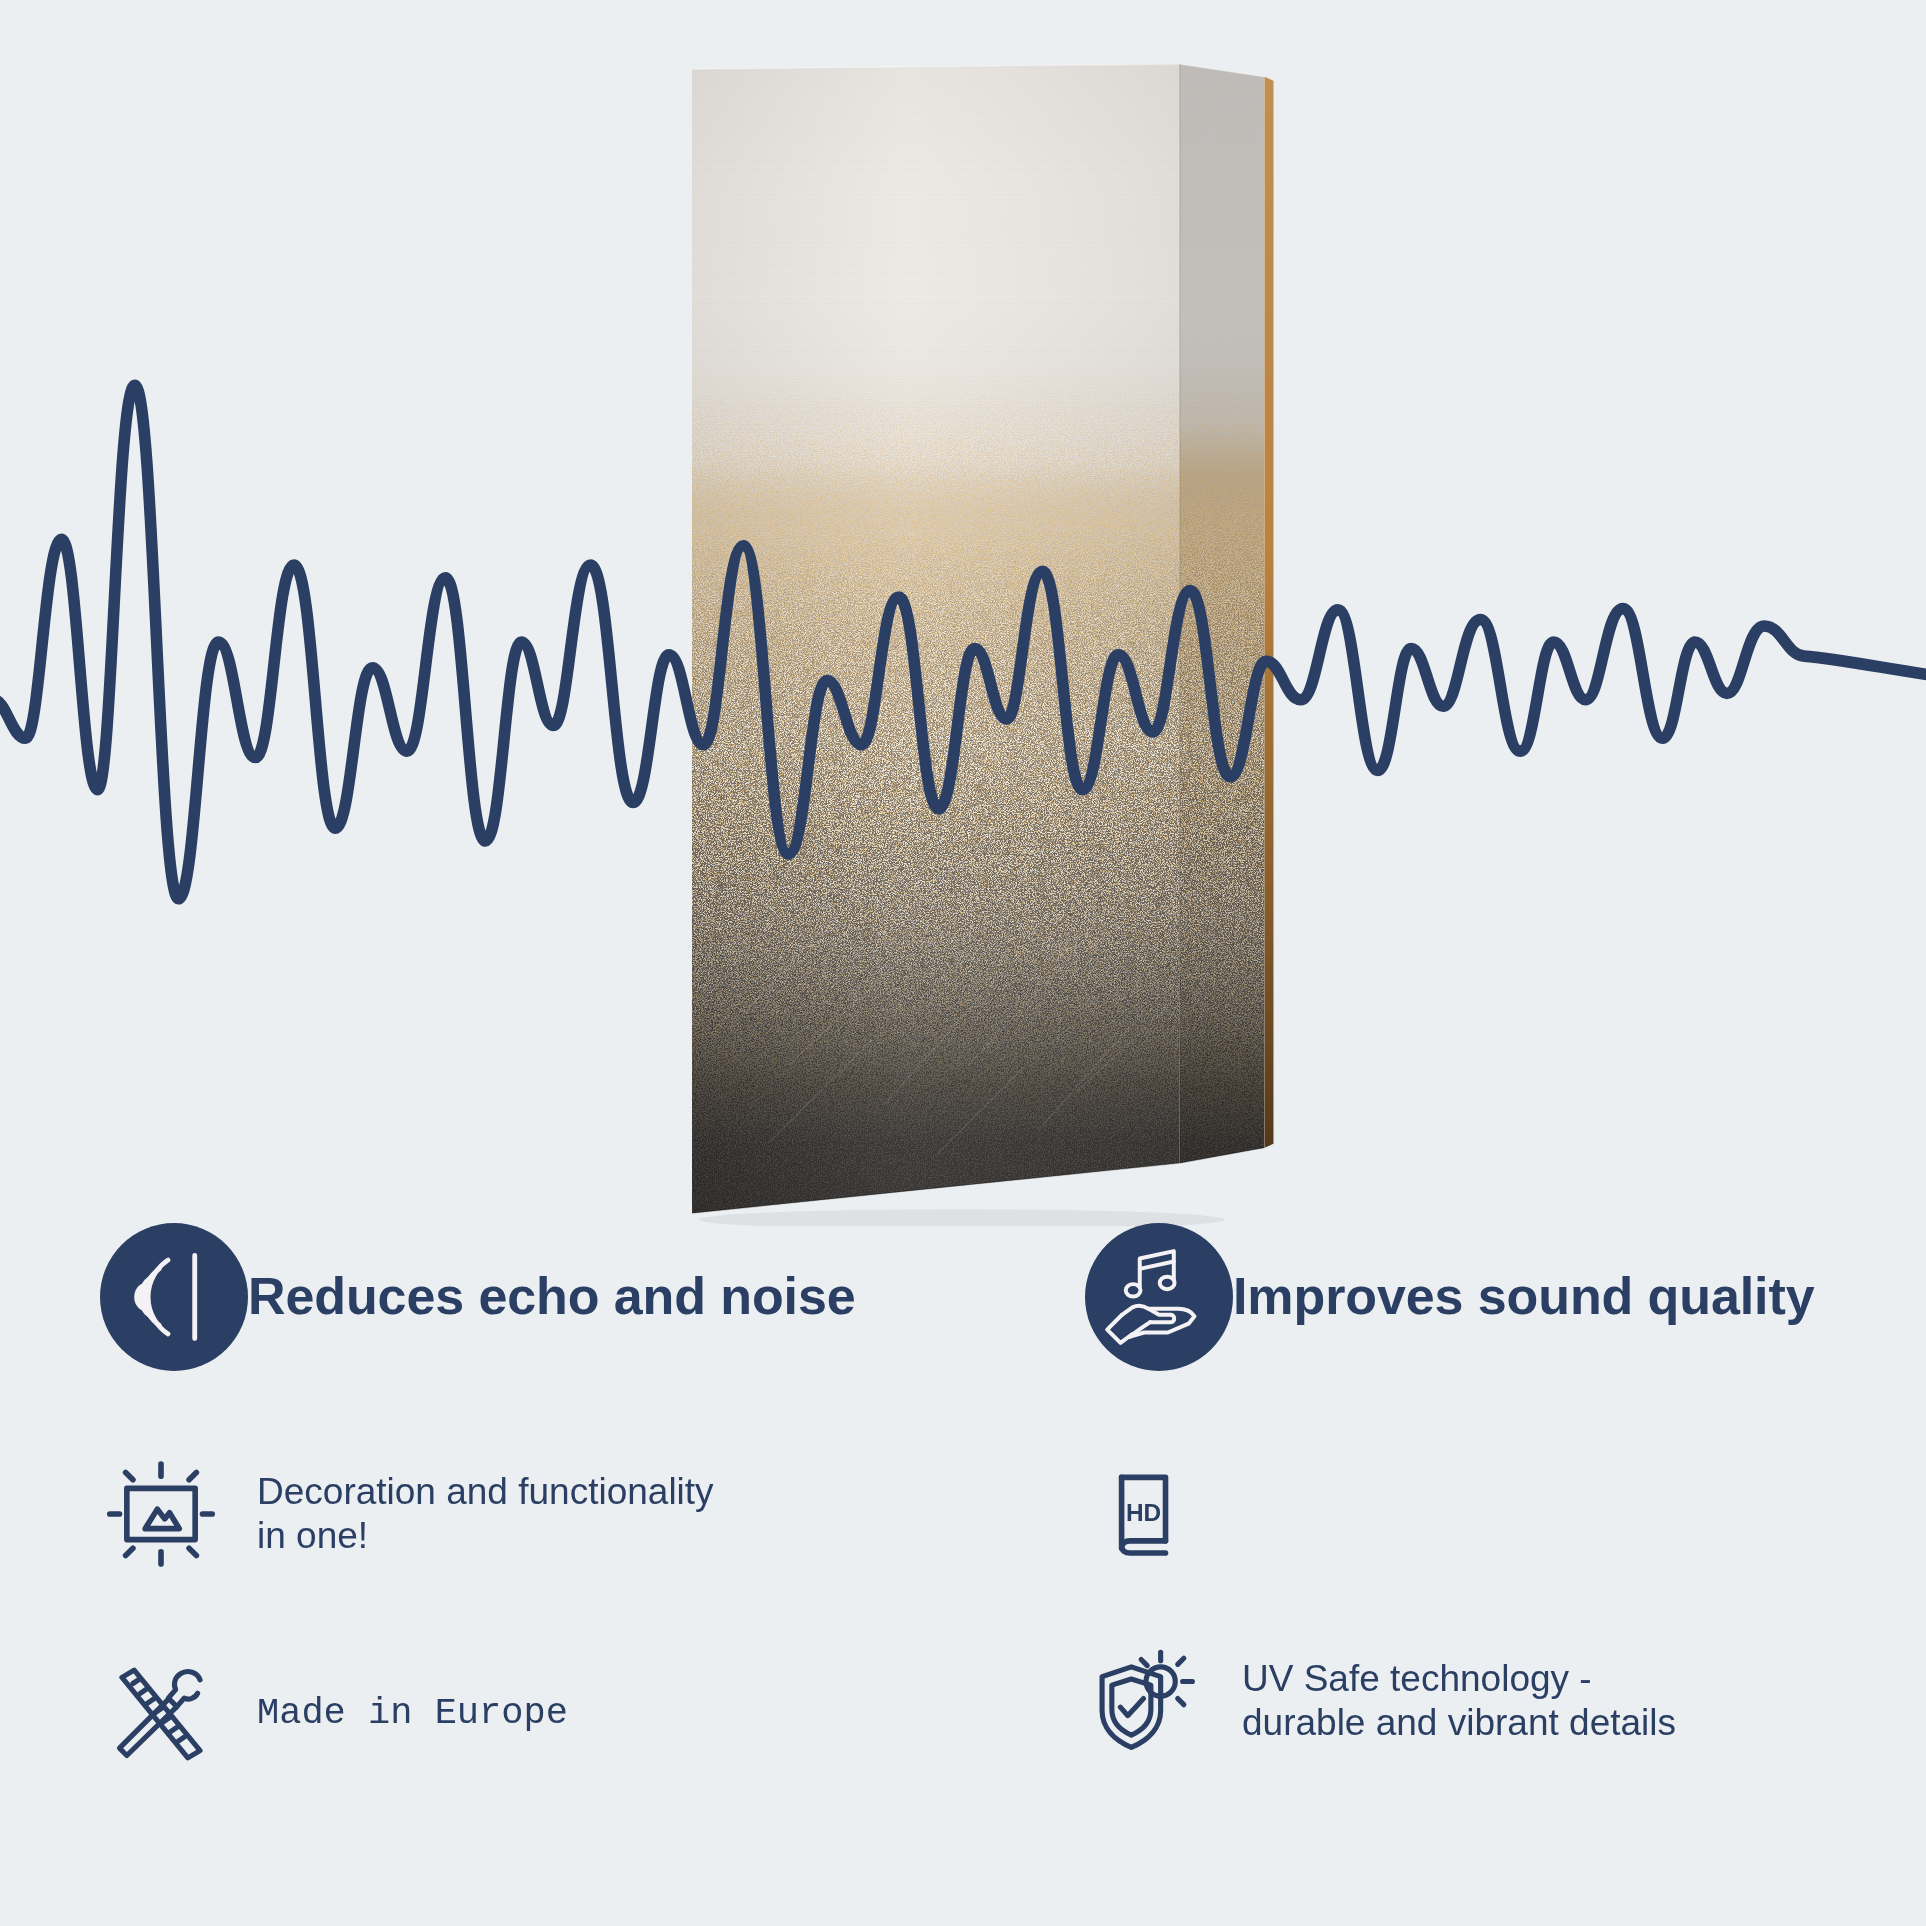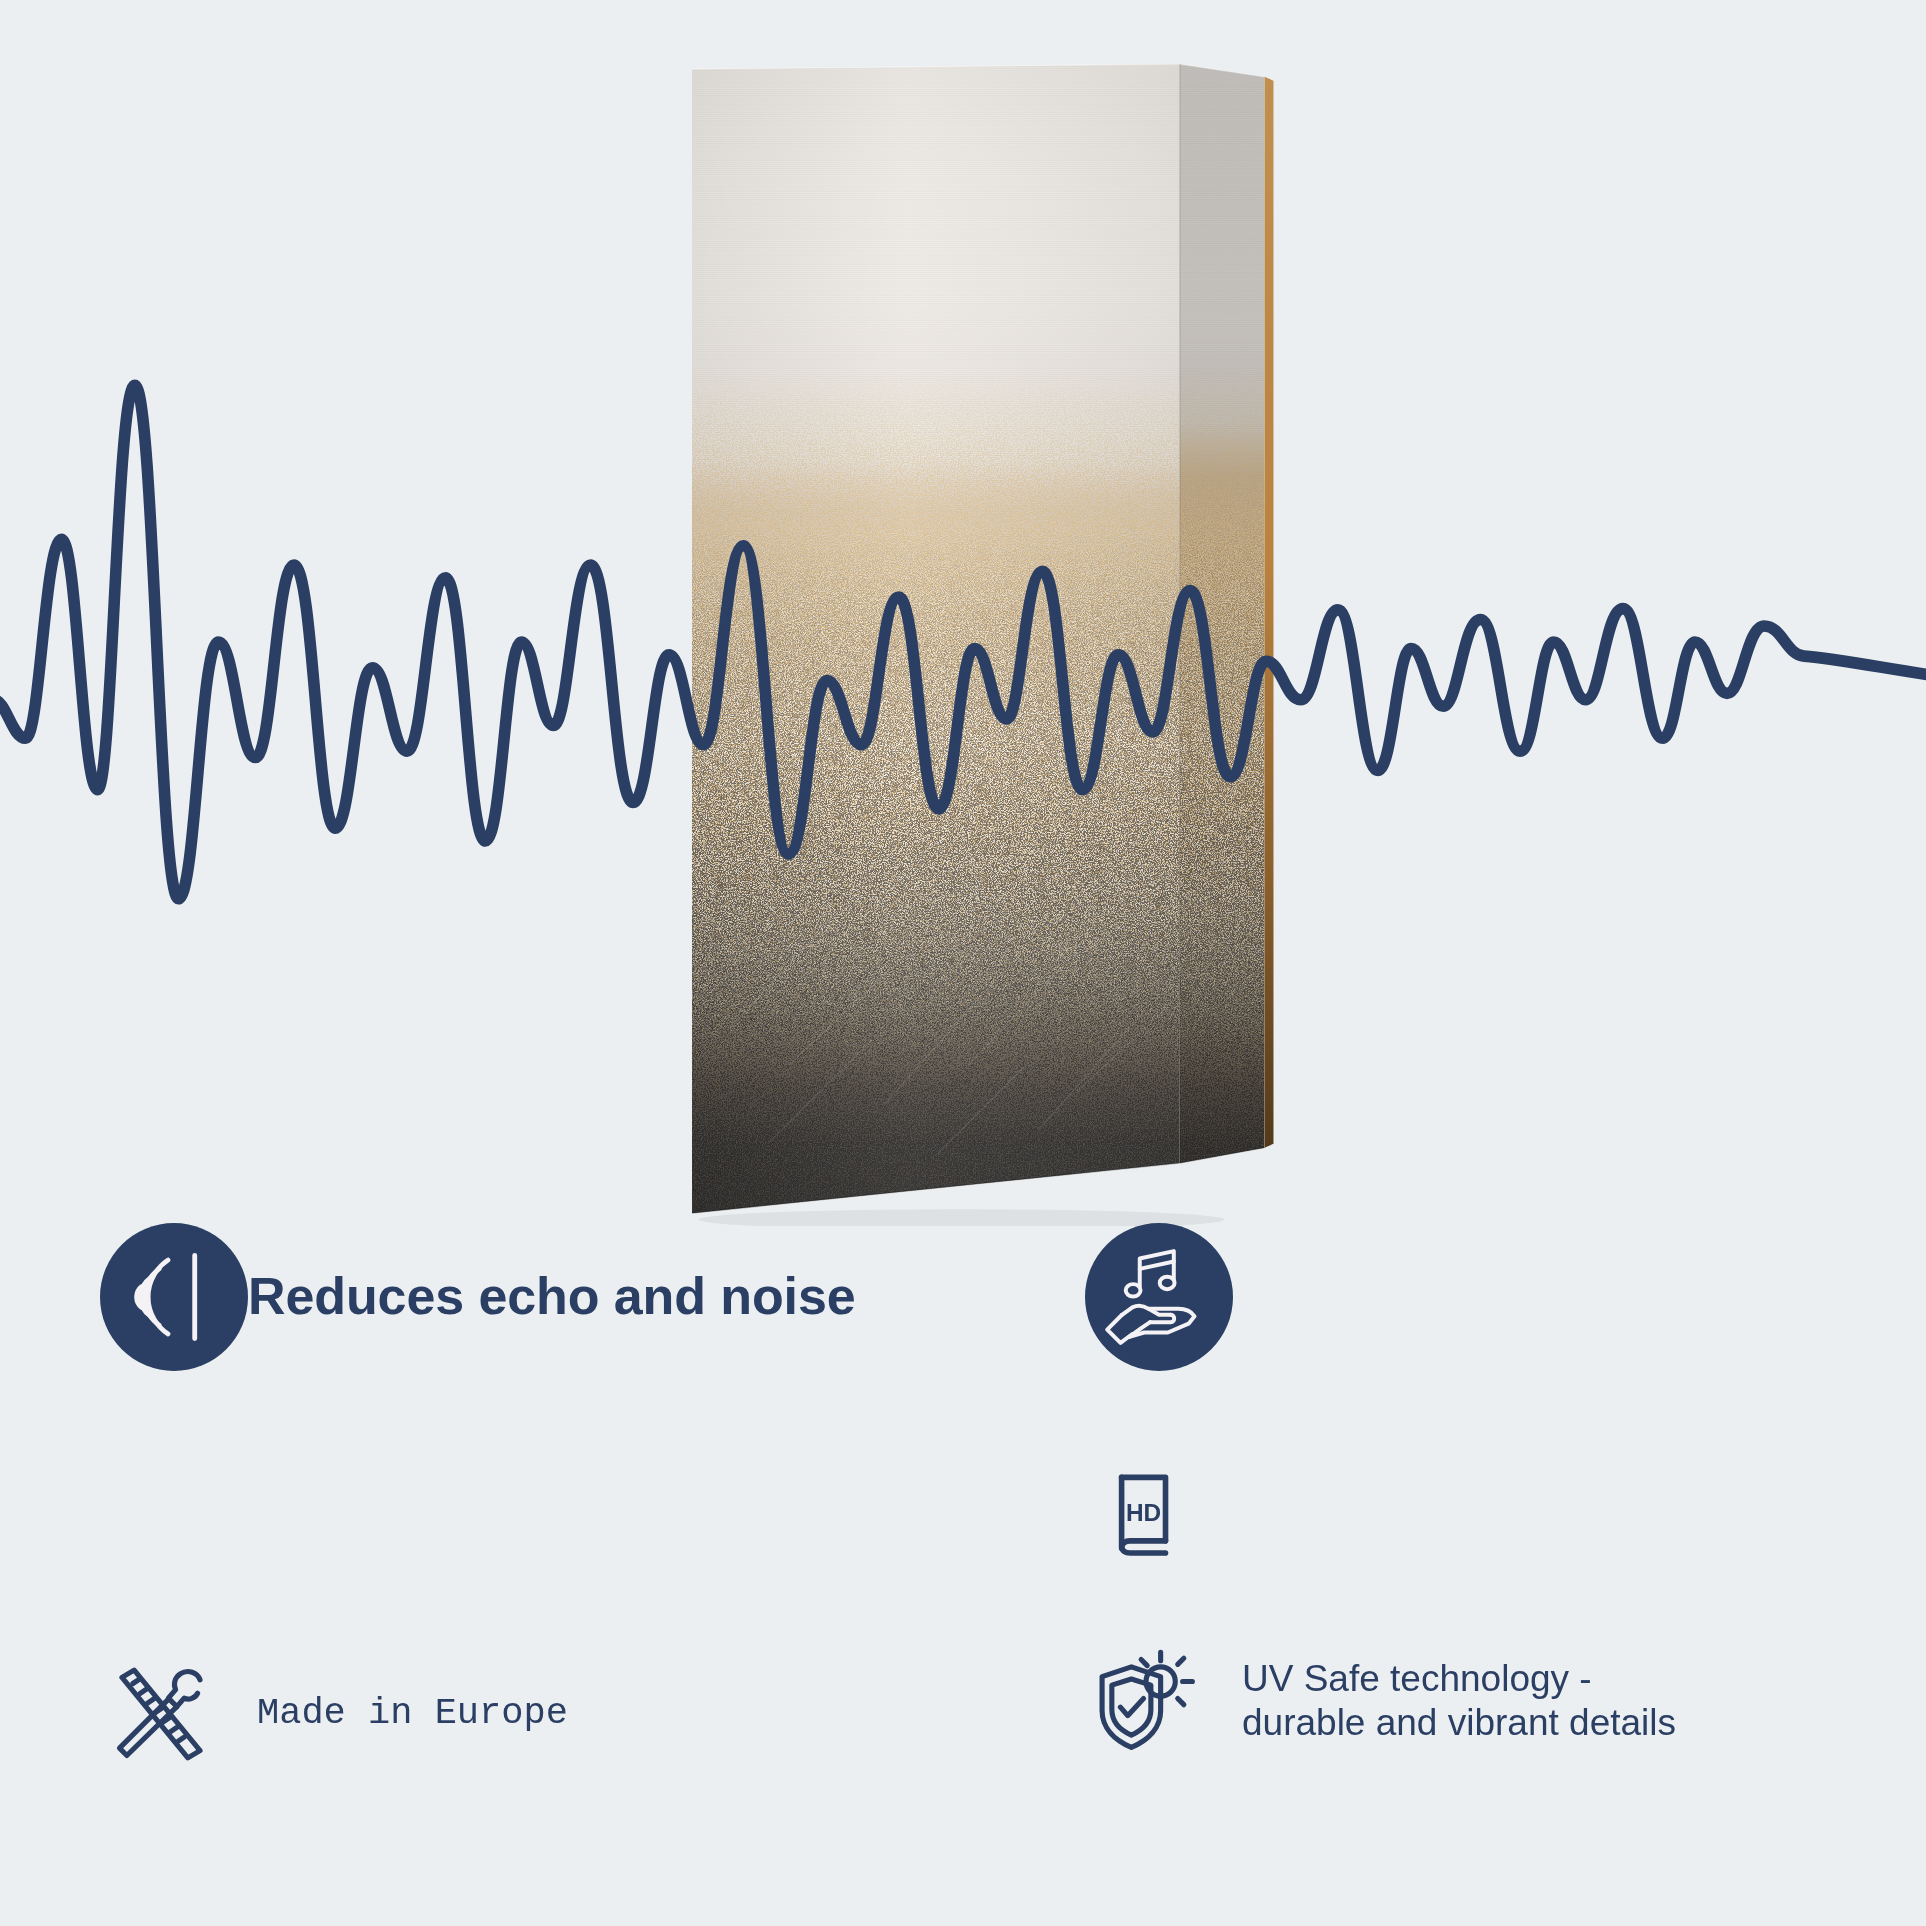--- a/index.html
+++ b/index.html
@@ -322,22 +322,43 @@
             <ellipse cx="55.5" cy="40.5" rx="5" ry="4.2"></ellipse>
 
             <path d="M25 62 L32 57 C36 55 40 56 43 58 L50 62 L58 62"></path>
             <path d="M58 62 C61 62 61 67 58 67 L44 67"></path>
             <path d="M44 67 L38 71 L30 77"></path>
             <path d="M43 58 L63 58 C68 58 72 60 74 63 L70 68 L56 74 L40 74 L30 77"></path>
             <path d="M25 62 L15 72 L24 81 L32 75"></path>
           </g>
         </svg>
       </div>
-    </div>
-
+      <div class="feat-text">Improves sound quality</div>
+    </div>
+
+    <div class="feat row-plain col-left" style="top:230px;">
+      <div class="feat-icon">
+        <svg width="122" height="122" viewBox="0 0 100 100">
+          <g fill="none" stroke="#2a3f63" stroke-width="4.6" stroke-linecap="round" stroke-linejoin="round">
+            <rect x="22" y="29" width="56" height="42"></rect>
+            <path d="M37 62 L47 46 L53 54 L57 49 L65 62 Z"></path>
+            <line x1="50" y1="9" x2="50" y2="19"></line>
+            <line x1="50" y1="81" x2="50" y2="91"></line>
+            <line x1="8" y1="50" x2="16" y2="50"></line>
+            <line x1="84" y1="50" x2="92" y2="50"></line>
+            <line x1="21" y1="16" x2="27" y2="22"></line>
+            <line x1="73" y1="78" x2="79" y2="84"></line>
+            <line x1="79" y1="16" x2="73" y2="22"></line>
+            <line x1="27" y1="78" x2="21" y2="84"></line>
+          </g>
+        </svg>
+      </div>
+      <div class="feat-text">Decoration and functionality
+in one!</div>
+    </div>
 
     <div class="feat row-plain col-right" style="top:230px;">
       <div class="feat-icon">
         <svg width="122" height="122" viewBox="0 0 100 100">
           <g fill="none" stroke="#2a3f63" stroke-width="4.6" stroke-linecap="round" stroke-linejoin="round">
             <path d="M30 20 L66 20 L66 72"></path>
             <path d="M30 20 L30 76 C30 80 33 82 37 82 L66 82"></path>
             <path d="M66 72 L37 72 C33 72 30 74 30 78"></path>
           </g>
           <text x="48" y="56" text-anchor="middle" font-family="Liberation Sans, sans-serif" font-size="20" font-weight="bold" fill="#2a3f63">HD</text>

